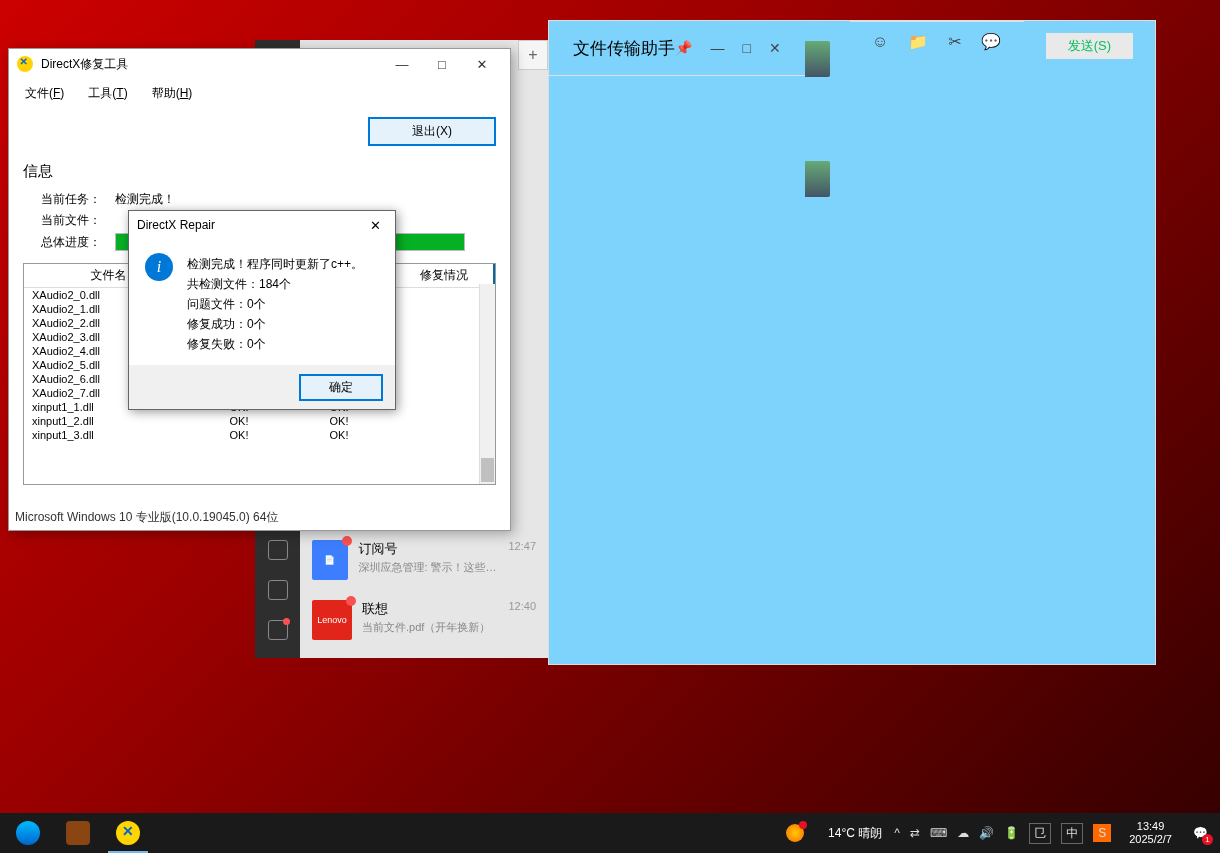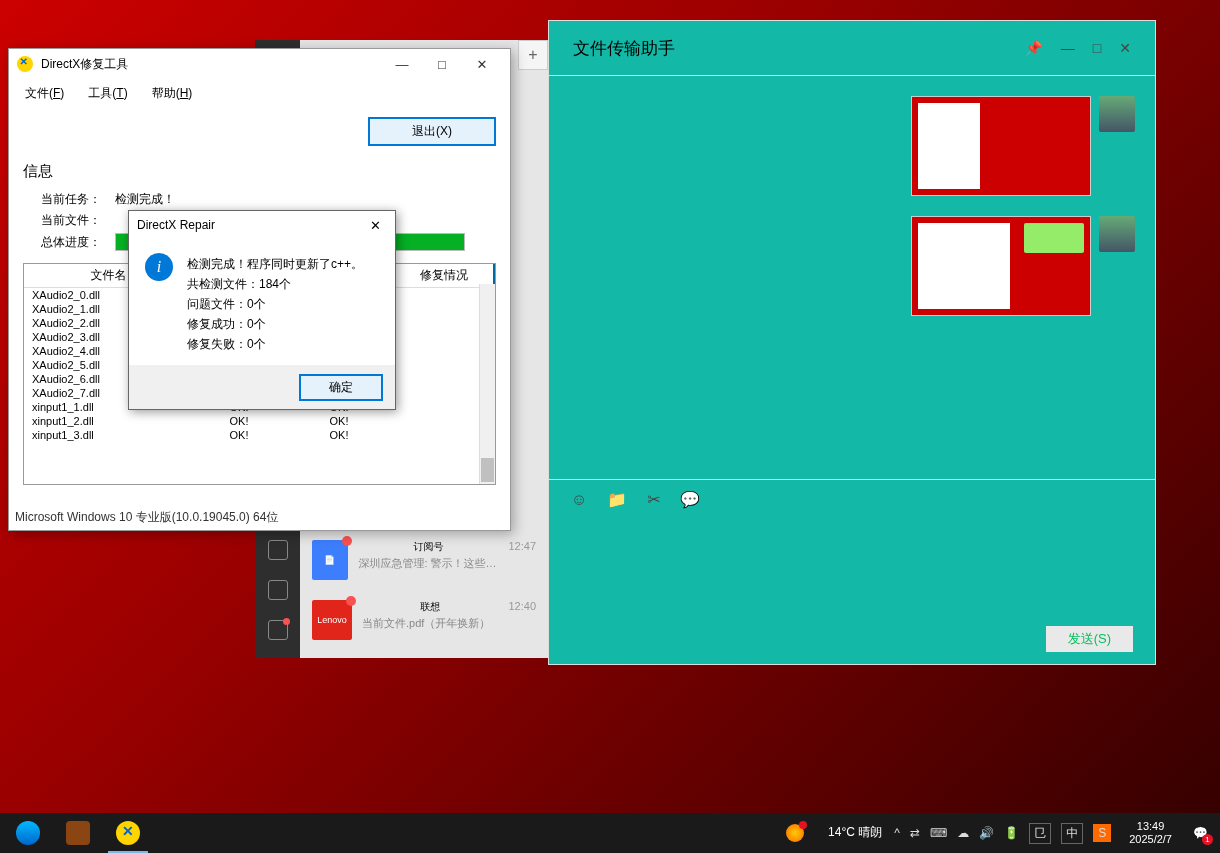--- a/index.html
+++ b/index.html
@@ -12,26 +12,26 @@
 .wc-sidebar { position:absolute; left:255px; top:40px; width:45px; height:618px; background:#2e2e2e; display:flex; flex-direction:column; align-items:center; padding-top:500px; gap:20px; }
 .wc-sidebar .sicon { width:20px;height:20px;border:1px solid #888;border-radius:3px; }
 .wc-chatlist { position:absolute; left:300px; top:40px; width:248px; height:618px; background:#e6e6e6; }
 .wc-tabs { position:absolute; right:0; top:0; display:flex; }
 .wc-tab { width:30px;height:30px;border:1px solid #ccc;background:#f5f5f5;display:flex;align-items:center;justify-content:center;font-size:16px;color:#666; }
 .wc-item { display:flex; padding:10px 12px; gap:10px; }
 .wc-avatar { width:40px;height:40px;background:#4662d9;border-radius:2px;display:flex;align-items:center;justify-content:center;color:#fff;font-size:9px;position:relative; }
 .wc-avatar.red { background:#e1251b; }
 .wc-avatar .dot { position:absolute; top:-4px;right:-4px;width:10px;height:10px;border-radius:50%;background:#fa5151; }
 .wc-item-body { flex:1; }
-.wc-item-name { font-size:10px; color:#000;text-align:center; }
+.wc-item-name { font-size:13px; color:#000; }
 .wc-item-sub { font-size:11px; color:#888; margin-top:2px; white-space:nowrap; overflow:hidden; text-overflow:ellipsis; max-width:140px;}
 .wc-item-time { font-size:11px; color:#999; }
 
 
-.wc-chat { position:absolute; left:548px; top:20px; width:608px; height:645px; background:#14b8a6; display:flex; flex-direction:column; border:1px solid #ddd;}
+.wc-chat { position:absolute; left:548px; top:20px; width:608px; height:645px; background:#7dd3fc; display:flex; flex-direction:row; border:1px solid #ddd;}
 .wc-chat-head { height:55px; border-bottom:1px solid #e0e0e0; display:flex; align-items:center; padding:0 24px; justify-content:space-between; }
 .wc-chat-title { font-size:17px; }
 .wc-chat-ctrl { display:flex; gap:18px; color:#444; font-size:14px;}
 .wc-chat-ctrl span { cursor:default; }
 .wc-msgs { flex:1; padding:20px; display:flex; flex-direction:column; gap:20px; align-items:flex-end; overflow:hidden;}
 .wc-msg { display:flex; gap:8px; align-items:flex-start; }
 .wc-msg-img { width:180px; height:100px; background:#c00; border:1px solid #ccc; position:relative;}
 .wc-msg-img.one::before{content:"";position:absolute;left:6px;top:6px;right:110px;bottom:6px;background:#fff;}
 .wc-msg-img.two::before{content:"";position:absolute;left:6px;top:6px;right:80px;bottom:6px;background:#fff;}
 .wc-msg-img.two::after{content:"";position:absolute;right:6px;top:6px;width:60px;height:30px;background:#95ec69;border-radius:2px;}
@@ -78,21 +78,21 @@
 .dlg-foot { position:absolute; bottom:0; left:0; right:0; height:44px; background:#f0f0f0; display:flex; justify-content:flex-end; align-items:center; padding:0 12px;}
 .dlg-ok { padding:3px 28px; border:2px solid #0078d7; background:#e5f1fb; font-size:12px;}
 
 
 .taskbar { position:absolute; left:0; right:0; bottom:0; height:40px; background:#1a1a1a; display:flex; align-items:center; color:#fff; font-size:12px;}
 .tb-left { display:flex; align-items:center; gap:2px; padding-left:4px;}
 .tb-app { width:48px; height:40px; display:flex; align-items:center; justify-content:center; position:relative;}
 .tb-app.active::after{content:"";position:absolute;bottom:0;left:4px;right:4px;height:2px;background:#76b9ed;}
 .tb-icon{width:24px;height:24px;border-radius:4px;}
 .tb-right { margin-left:auto; display:flex; align-items:center; gap:12px; padding-right:8px;}
-.tb-weather { display:flex; align-items:flex-start; gap:24px;margin-left:20px;}
+.tb-weather { display:flex; align-items:center; gap:24px;margin-left:20px;}
 .tb-weather .sun{width:18px;height:18px;border-radius:50%;background:radial-gradient(#ffcc00,#ff6600);position:relative;}
 .tb-weather .sun::after{content:"";position:absolute;top:-3px;right:-3px;width:8px;height:8px;border-radius:50%;background:#e81123;}
 .tb-tray { display:flex; align-items:center; gap:10px; color:#ddd;}
 .tb-tray span{font-size:12px;}
 .tb-ime { padding:1px 4px; border:1px solid #666; font-size:11px;}
 .tb-ime.s { background:#ff6a00; border:none; padding:2px 5px;}
 .tb-clock { text-align:center; line-height:1.2; font-size:11px; padding:0 6px;}
 .tb-notif { width:22px;height:22px; position:relative; display:flex;align-items:center;justify-content:center;}
 .tb-notif::after{content:"1";position:absolute;bottom:-1px;right:-1px;width:11px;height:11px;border-radius:50%;background:#e81123;font-size:8px;display:flex;align-items:center;justify-content:center;}
 u{text-decoration:underline;}

